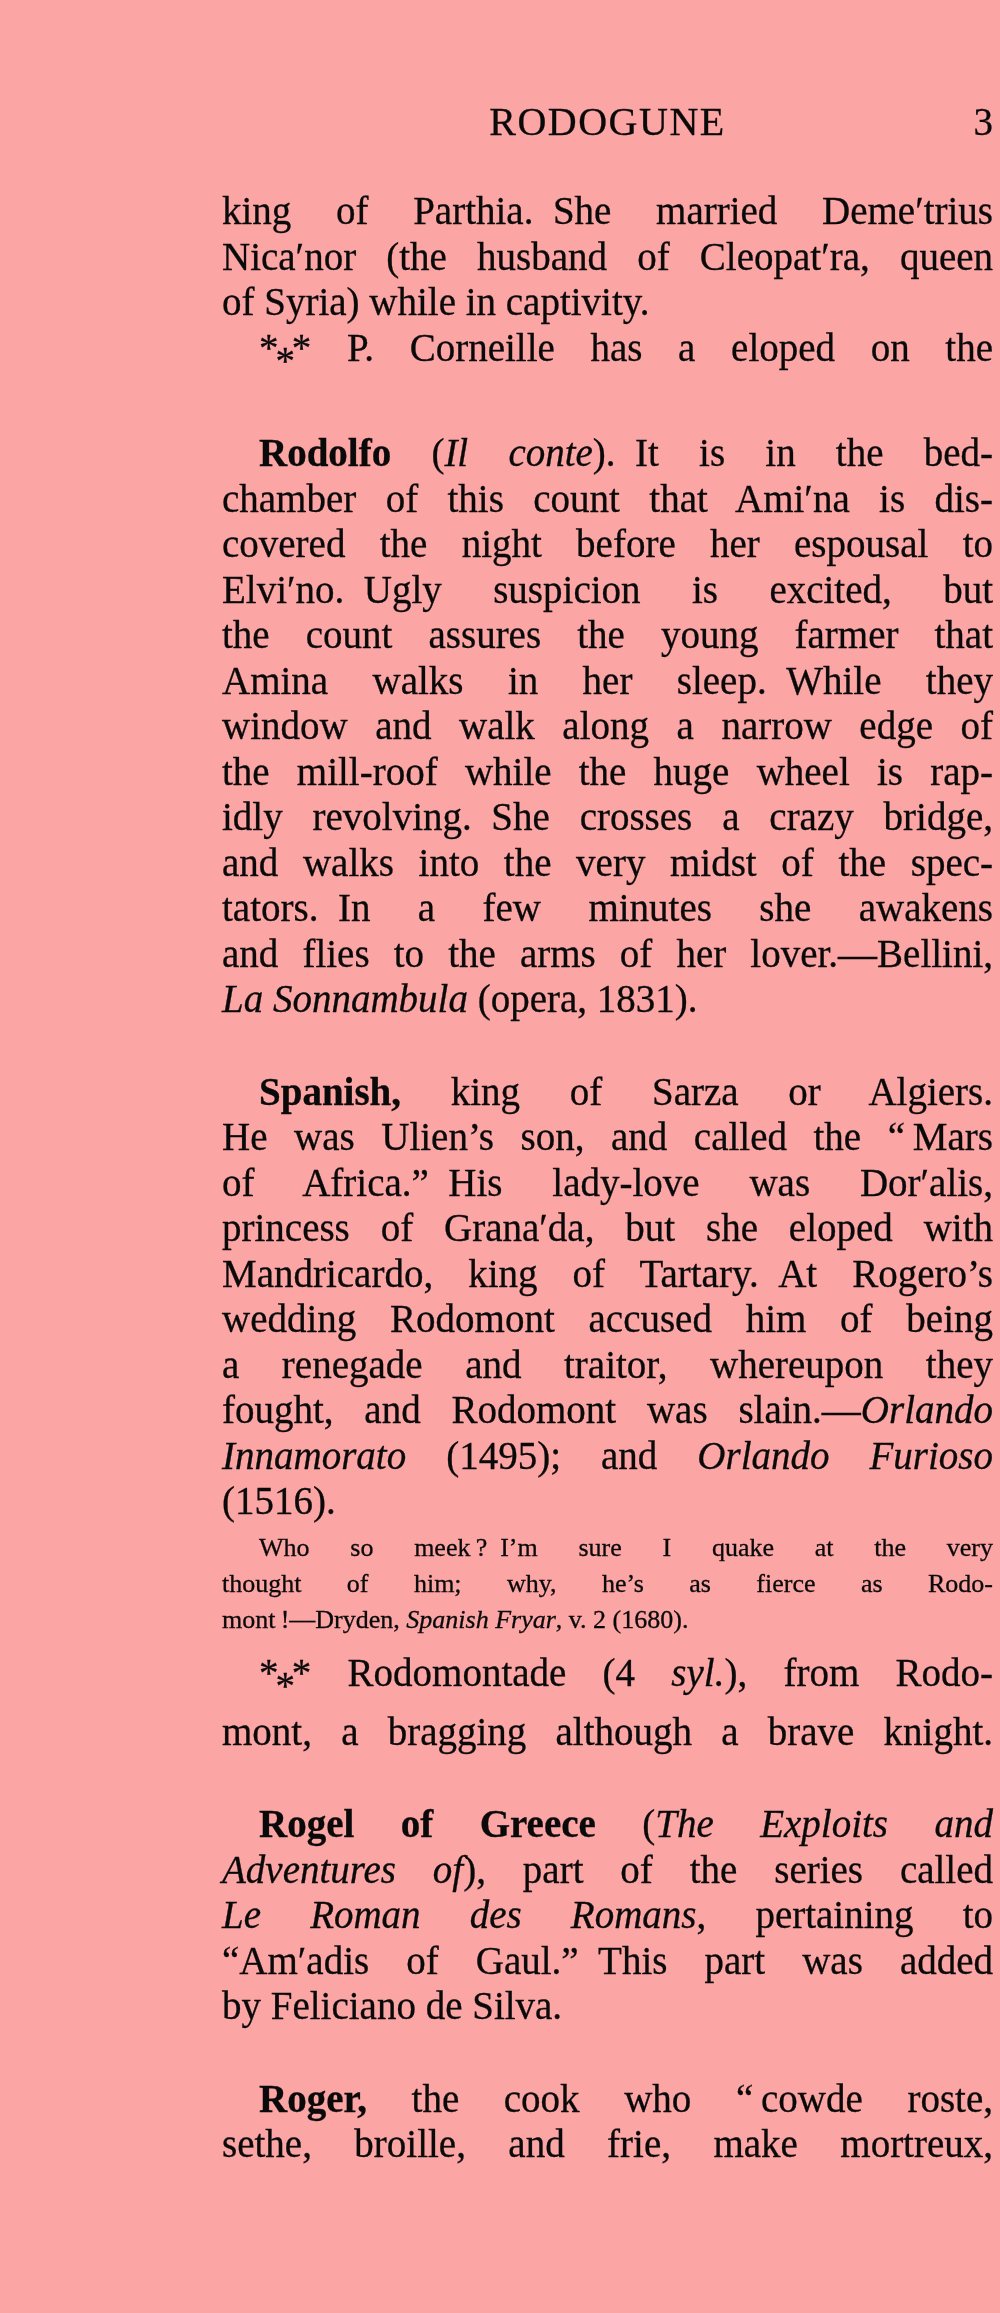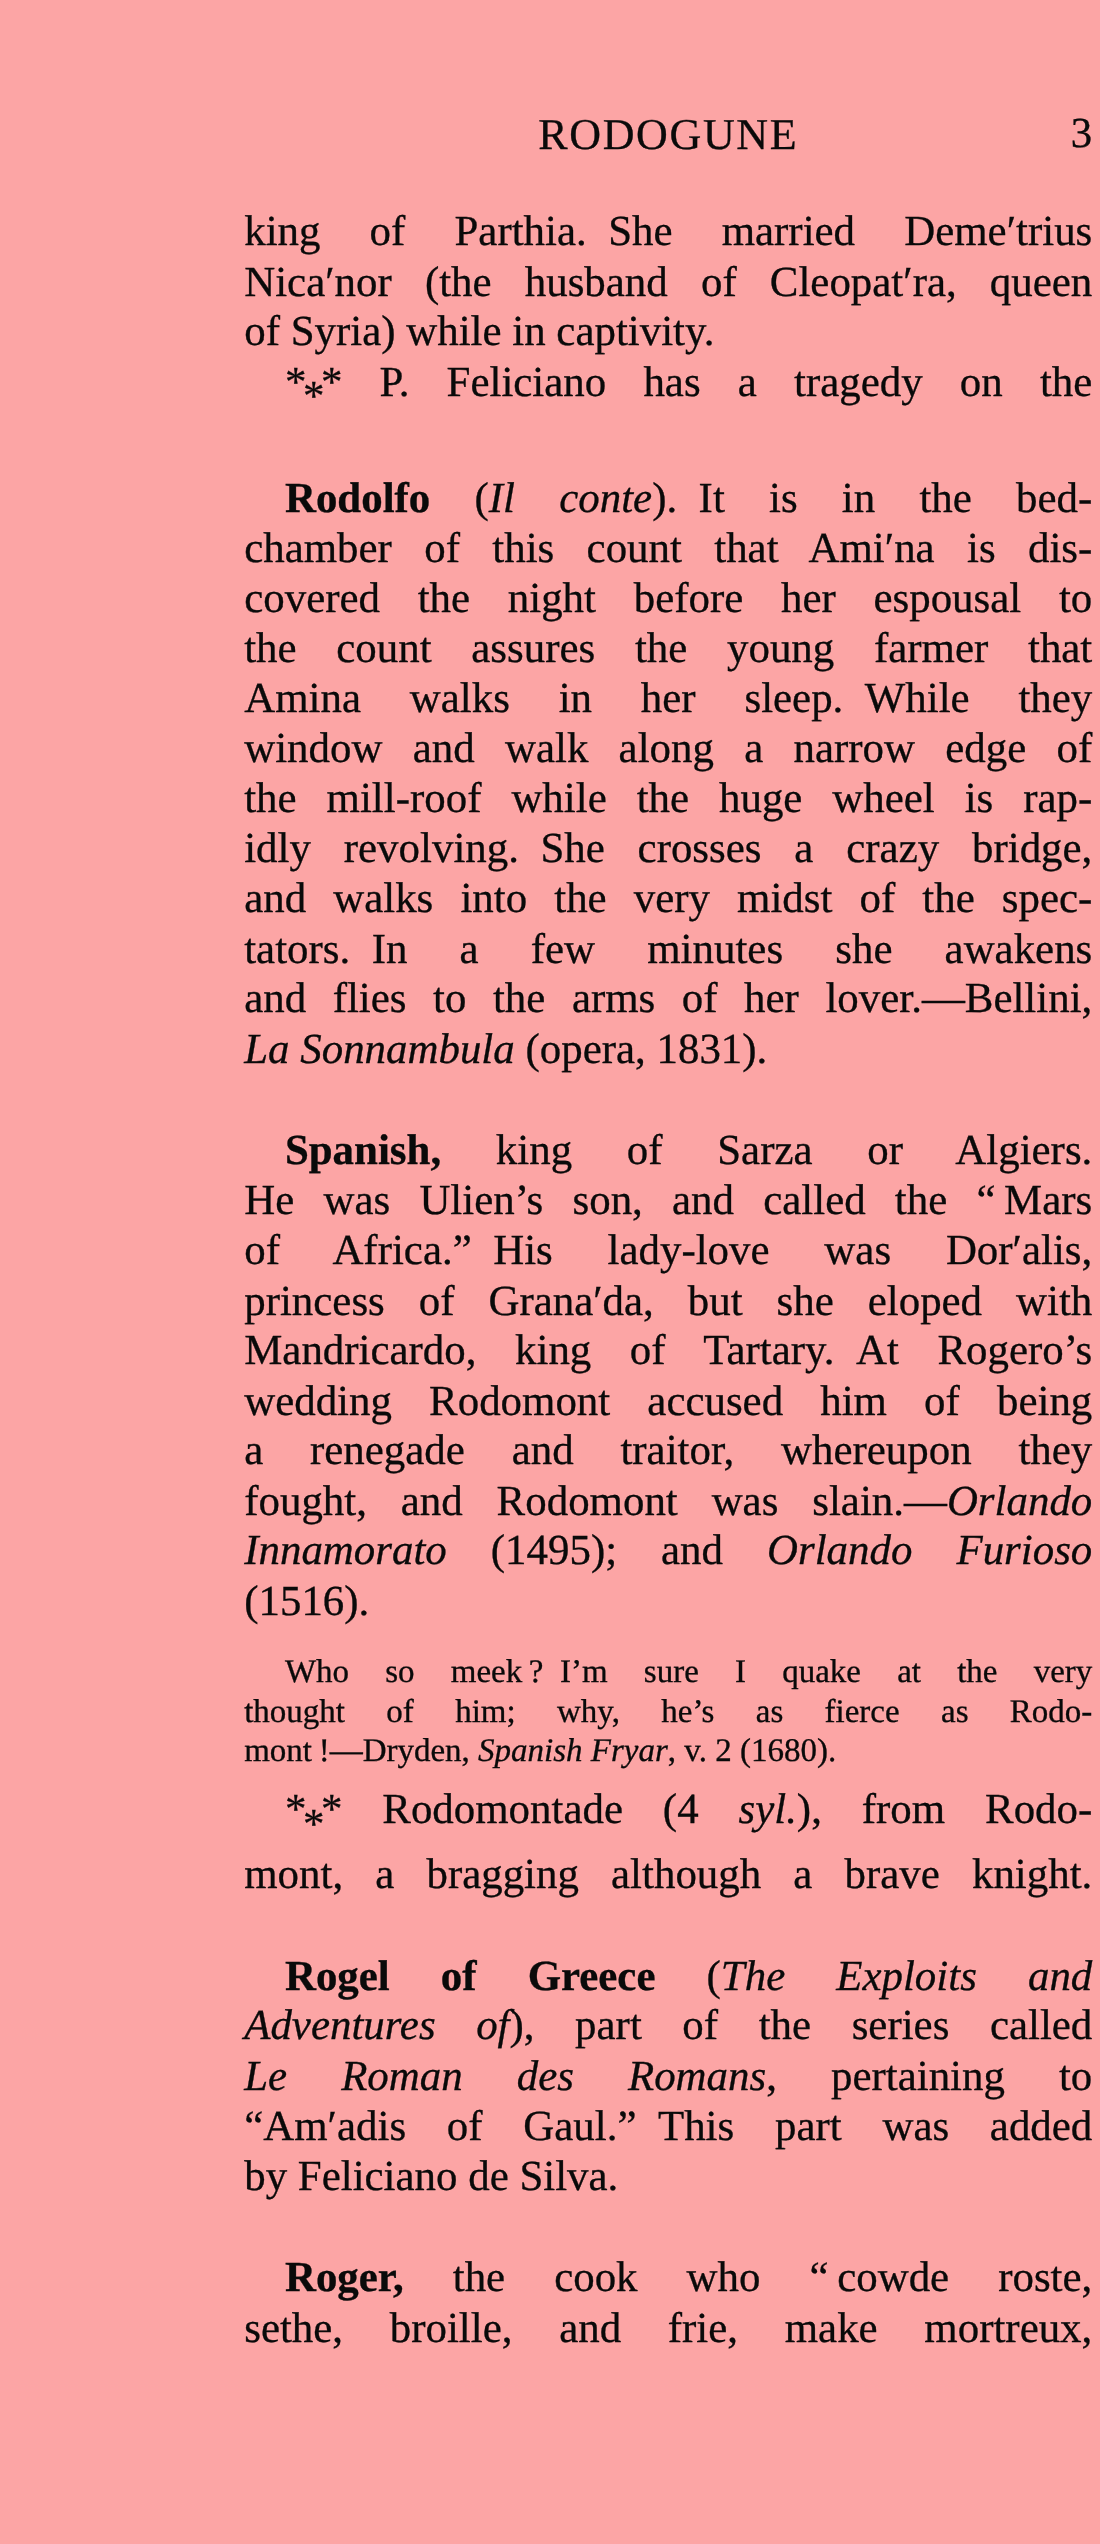--- a/index.html
+++ b/index.html
@@ -12,21 +12,21 @@
   .column { position:absolute; left:222px; top:100px; width:771px; }
   .running-head { position:relative; height:88px; }
   .title {
     position:absolute; left:0; right:0; top:0; text-align:center;
     font-size:40px; line-height:44px; letter-spacing:1.5px;
   }
   .pageno { position:absolute; right:0; top:0; font-size:39px; line-height:44px; }
   .text-body { font-size:39px; }
   .para { margin:0; }
   .para.gap { margin-top:47px; }
-  .para.quote { font-size:30px; margin-top:24px; margin-bottom:12px; }
+  .para.quote { font-size:26px; margin-top:6px; margin-bottom:12px; }
   .line { line-height:45.5px; text-align:justify; text-align-last:justify; }
   .quote .line { line-height:36px; }
   .line.endl { text-align-last:left; }
   .line.ind { text-indent:37px; }
   .s-b { font-weight:bold; }
   .s-i { font-style:italic; }
   .s-al { vertical-align:-0.34em; margin:0 -0.08em; }
 </style>
 </head>
 <body>
@@ -37,26 +37,27 @@
       <div class="title">RODOGUNE</div>
       <div class="pageno">3</div>
     </div>
     <div class="text-body">
         <div class="para body">
           <div class="line"><span>king of Parthia. She married Deme′trius</span></div>
           <div class="line"><span>Nica′nor (the husband of Cleopat′ra, queen</span></div>
           <div class="line endl"><span>of Syria) while in captivity.</span></div>
         </div>
         <div class="para body">
-          <div class="line ind"><span class="s-ah">*</span><span class="s-al">*</span><span class="s-ah">*</span><span> P. Feliciano has a tragedy on the</span></div>
+          <div class="line ind"><span class="s-ah">*</span><span class="s-al">*</span><span class="s-ah">*</span><span> P. Corneille has a eloped on the</span></div>
         </div>
         <div class="para entry gap">
           <div class="line ind"><span class="s-b">Rodolfo</span><span> (</span><span class="s-i">Il conte</span><span>). It is in the bed-</span></div>
           <div class="line"><span>chamber of this count that Ami′na is dis-</span></div>
           <div class="line"><span>covered the night before her espousal to</span></div>
+          <div class="line"><span>Elvi′no. Ugly suspicion is excited, but</span></div>
           <div class="line"><span>the count assures the young farmer that</span></div>
           <div class="line"><span>Amina walks in her sleep. While they</span></div>
           <div class="line"><span>window and walk along a narrow edge of</span></div>
           <div class="line"><span>the mill-roof while the huge wheel is rap-</span></div>
           <div class="line"><span>idly revolving. She crosses a crazy bridge,</span></div>
           <div class="line"><span>and walks into the very midst of the spec-</span></div>
           <div class="line"><span>tators. In a few minutes she awakens</span></div>
           <div class="line"><span>and flies to the arms of her lover.—Bellini,</span></div>
           <div class="line endl"><span class="s-i">La Sonnambula</span><span> (opera, 1831).</span></div>
         </div>

